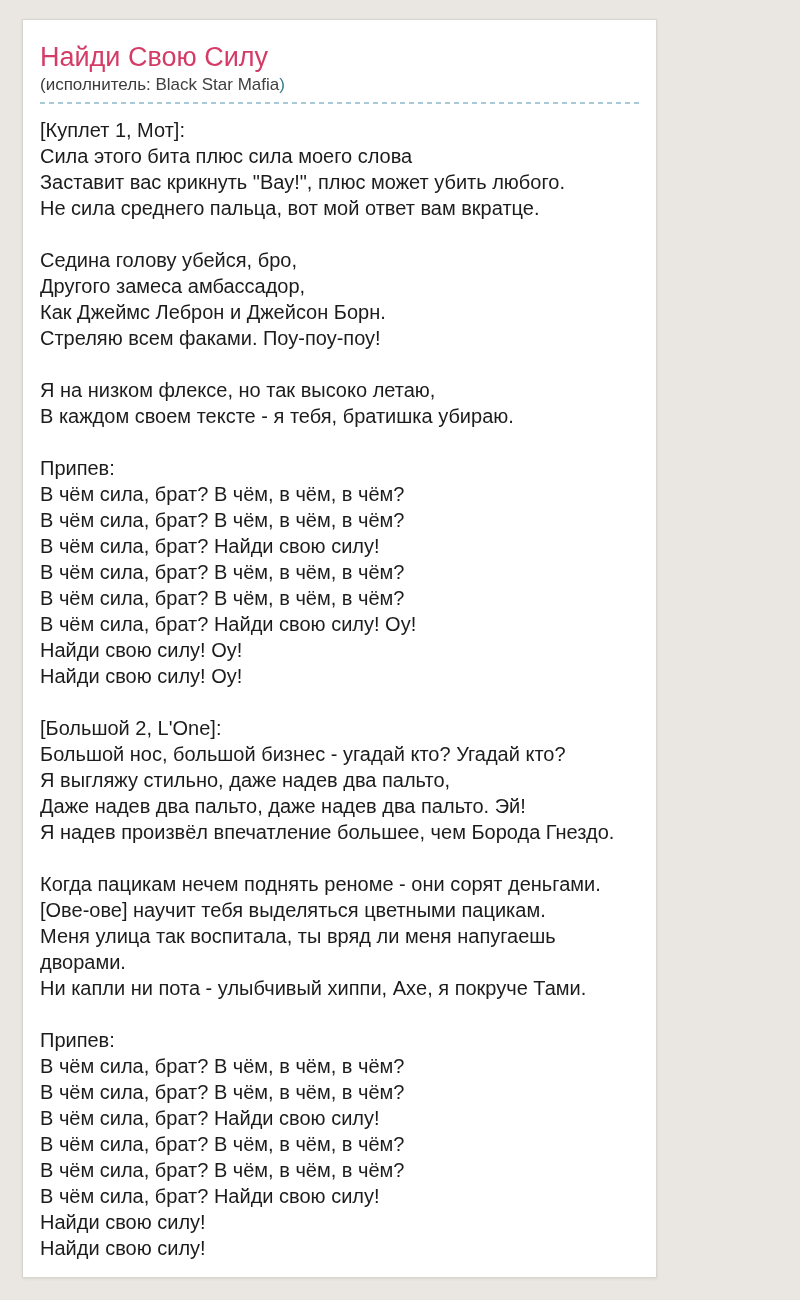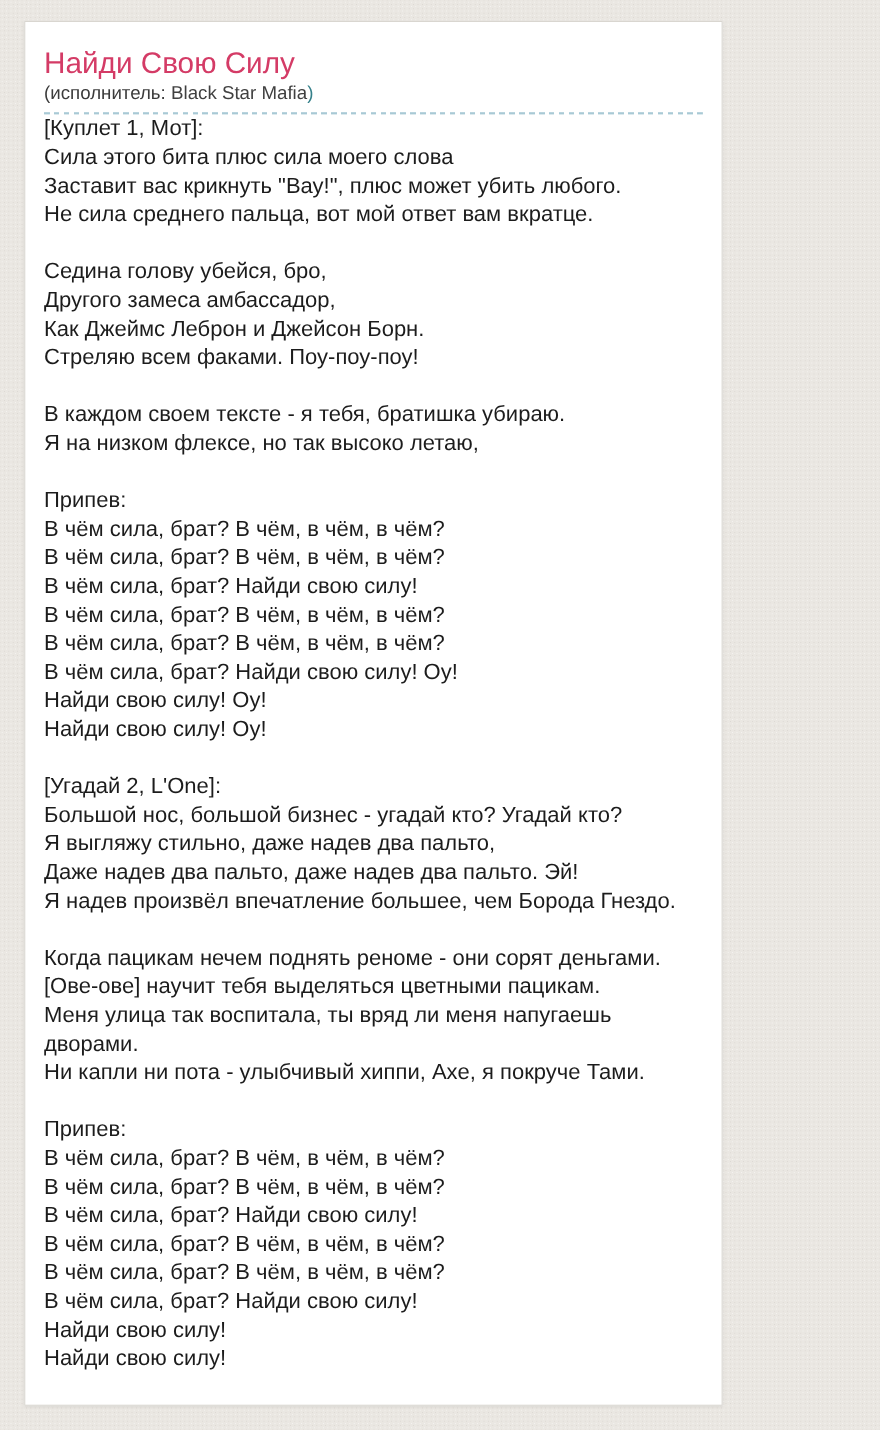--- a/index.html
+++ b/index.html
@@ -50,20 +50,21 @@
     cursor: pointer;
   }
   .artist-suffix {
     color: #35808a;
   }
   .separator {
     height: 2px;
     background: repeating-linear-gradient(to right, #a8c9d5 0px, #a8c9d5 5px, transparent 5px, transparent 9px);
   }
   .lyrics {
+    margin-top: 13px;
     font-size: 20px;
     line-height: 26px;
     color: #1c1c1c;
   }
   .stanza {
     margin: 0 0 26px 0;
     padding: 0;
   }
   .line {
     white-space: pre-wrap;
@@ -84,36 +85,36 @@
       <div class="line">Заставит вас крикнуть "Вау!", плюс может убить любого.</div>
       <div class="line">Не сила среднего пальца, вот мой ответ вам вкратце.</div>
     </div>
     <div class="stanza">
       <div class="line">Седина голову убейся, бро,</div>
       <div class="line">Другого замеса амбассадор,</div>
       <div class="line">Как Джеймс Леброн и Джейсон Борн.</div>
       <div class="line">Стреляю всем факами. Поу-поу-поу!</div>
     </div>
     <div class="stanza">
+      <div class="line">Я на низком флексе, но так высоко летаю,</div>
       <div class="line">В каждом своем тексте - я тебя, братишка убираю.</div>
-      <div class="line">Я на низком флексе, но так высоко летаю,</div>
     </div>
     <div class="stanza">
       <div class="line">Припев:</div>
       <div class="line">В чём сила, брат? В чём, в чём, в чём?</div>
       <div class="line">В чём сила, брат? В чём, в чём, в чём?</div>
       <div class="line">В чём сила, брат? Найди свою силу!</div>
       <div class="line">В чём сила, брат? В чём, в чём, в чём?</div>
       <div class="line">В чём сила, брат? В чём, в чём, в чём?</div>
       <div class="line">В чём сила, брат? Найди свою силу! Оу!</div>
       <div class="line">Найди свою силу! Оу!</div>
       <div class="line">Найди свою силу! Оу!</div>
     </div>
     <div class="stanza">
-      <div class="line">[Угадай 2, L'One]:</div>
+      <div class="line">[Большой 2, L'One]:</div>
       <div class="line">Большой нос, большой бизнес - угадай кто? Угадай кто?</div>
       <div class="line">Я выгляжу стильно, даже надев два пальто,</div>
       <div class="line">Даже надев два пальто, даже надев два пальто. Эй!</div>
       <div class="line">Я надев произвёл впечатление большее, чем Борода Гнездо.</div>
     </div>
     <div class="stanza">
       <div class="line">Когда пацикам нечем поднять реноме - они сорят деньгами.</div>
       <div class="line">[Ове-ове] научит тебя выделяться цветными пацикам.</div>
       <div class="line">Меня улица так воспитала, ты вряд ли меня напугаешь дворами.</div>
       <div class="line">Ни капли ни пота - улыбчивый хиппи, Axe, я покруче Тами.</div>

